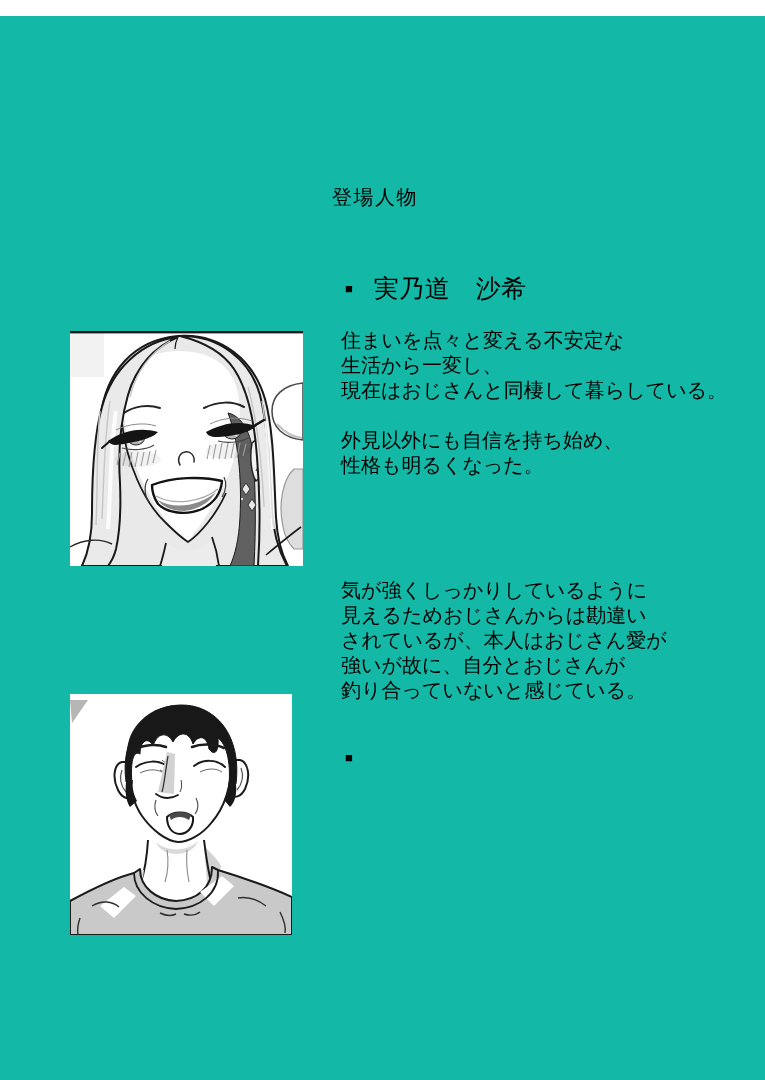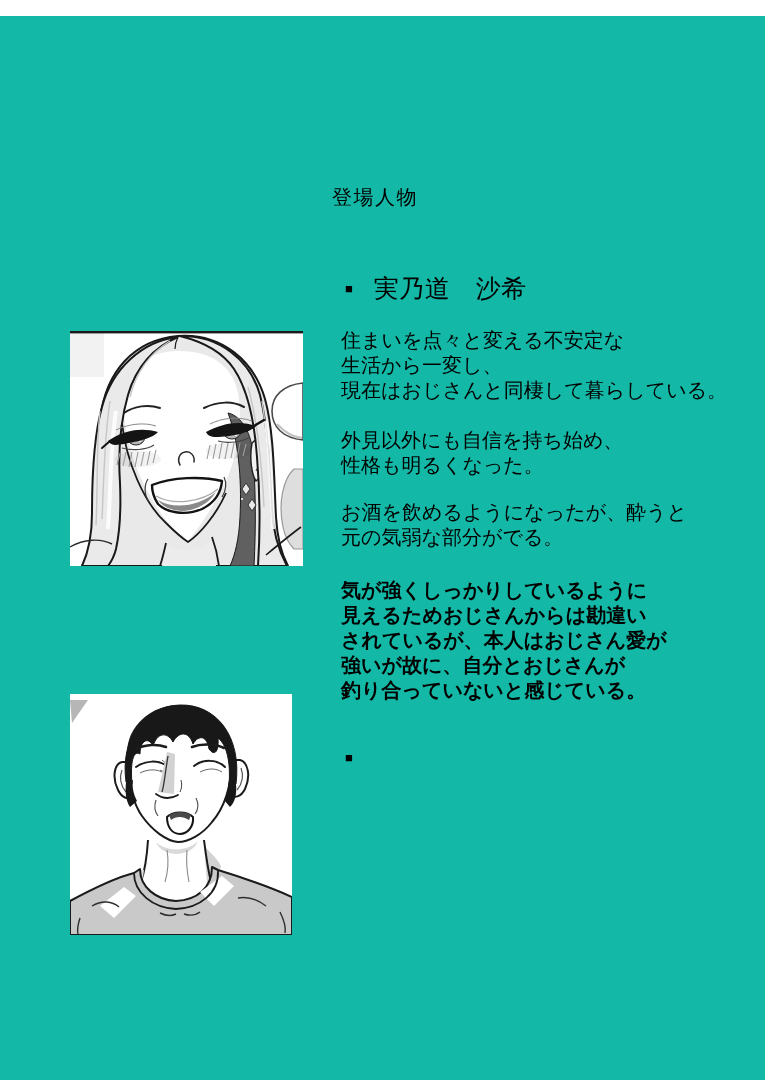--- a/index.html
+++ b/index.html
@@ -5,21 +5,21 @@
   html,body{margin:0;padding:0;background:#ffffff;}
   body{width:765px;height:1080px;font-family:"Liberation Sans","DejaVu Sans",sans-serif;color:#000;}
   .page{position:relative;width:765px;height:1080px;background:#14b8a6;overflow:hidden;margin-top:16px;}
   .title{position:absolute;left:332px;top:169px;font-size:20px;letter-spacing:1.5px;line-height:25px;}
   .heading{position:absolute;display:flex;align-items:center;line-height:25px;}
   .heading .bullet{font-size:13px;line-height:1;}
   .heading .cname{font-size:25px;margin-left:21px;letter-spacing:0.5px;}
   .h1{left:345px;top:260px;}
   .h2{left:345px;top:735px;}
   .para{position:absolute;left:341px;font-size:20px;line-height:25px;white-space:pre-line;letter-spacing:0;}
-  .pa0{top:312px;} .pa1{top:412px;} .pa2{top:484px;} .pa3{top:562px;font-weight:bold;} .pb0{top:784px;}
+  .pa0{top:312px;} .pa1{top:412px;} .pa2{top:484px;} .pa3{top:562px;} .pb0{top:784px;}
   .portrait{position:absolute;}
   .p-saki{left:70px;top:315px;width:233px;height:235px;}
   .p-oji{left:70px;top:678px;width:222px;height:241px;}
   .portrait svg{display:block;width:100%;height:100%;}
 </style>
 </head>
 <body>
 
 <div class="page">
 
@@ -128,22 +128,20 @@
   <div class="heading h1">
     <span class="bullet">■</span>
     <span class="cname">実乃道　沙希</span>
   </div>
 
   <div class="para pa0">住まいを点々と変える不安定な
 生活から一変し、
 現在はおじさんと同棲して暮らしている。</div>
   <div class="para pa1">外見以外にも自信を持ち始め、
 性格も明るくなった。</div>
-  <div class="para pa2">お酒を飲めるようになったが、酔うと
-元の気弱な部分がでる。</div>
   <div class="para pa3">気が強くしっかりしているように
 見えるためおじさんからは勘違い
 されているが、本人はおじさん愛が
 強いが故に、自分とおじさんが
 釣り合っていないと感じている。</div>
 
   <div class="portrait p-oji">
     <svg viewBox="0 0 222 241" xmlns="http://www.w3.org/2000/svg">
       <rect width="222" height="241" fill="#ffffff"></rect>
       <polygon points="0,6 18,6 2,29" fill="#b6b6b6"></polygon>

